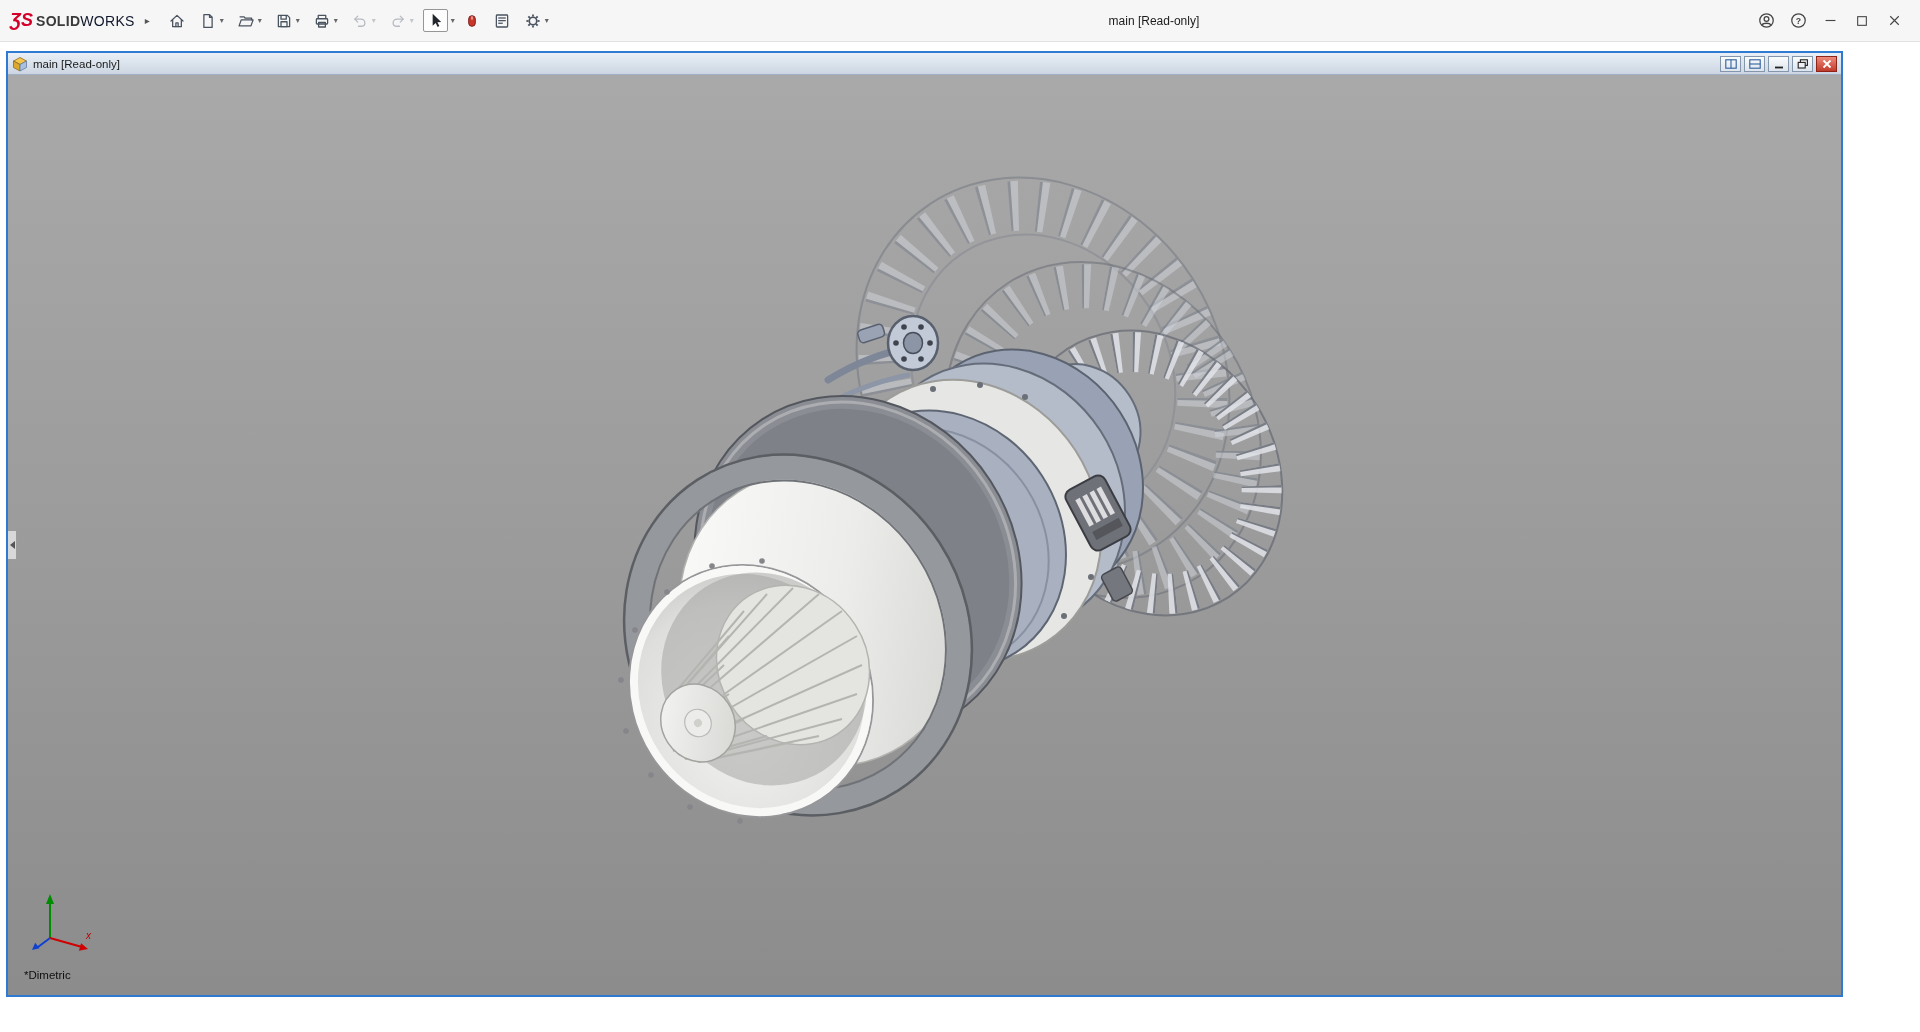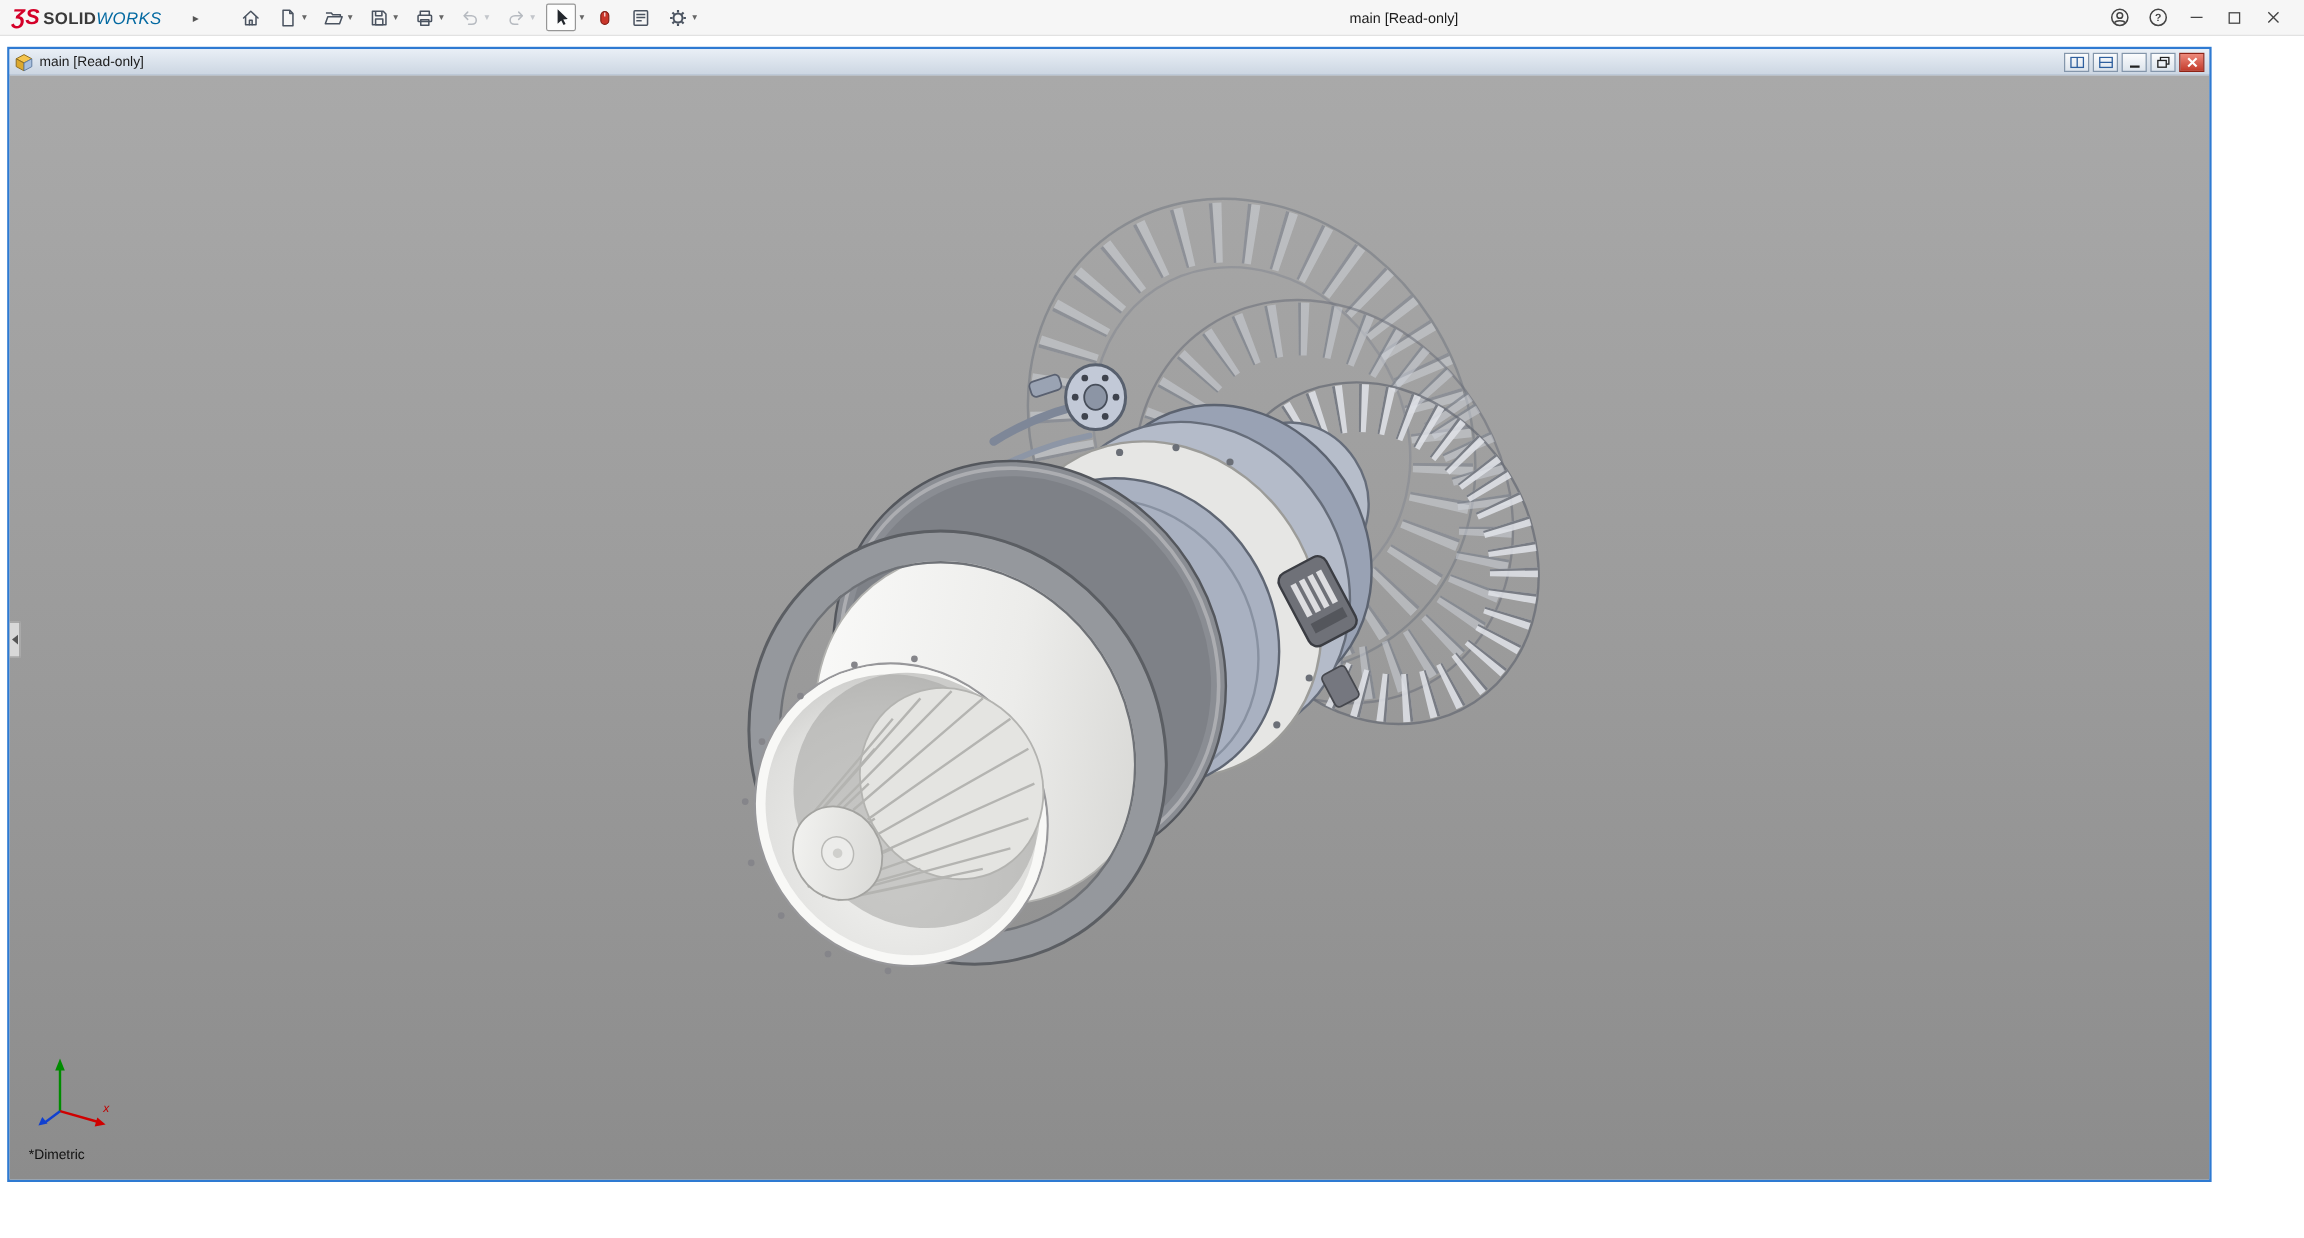--- a/index.html
+++ b/index.html
@@ -1,24 +1,24 @@
 <!DOCTYPE html>
 <html><head>
 <meta charset="utf-8">
 <style>
   * { margin:0; padding:0; box-sizing:border-box; }
   html,body { width:1920px; height:1032px; overflow:hidden; }
   body { font-family:"Liberation Sans", sans-serif; background:#ffffff; display:flex; flex-direction:column; }
 
   
-  .titlebar { height:30px; background:#f6f6f6; border-bottom:1px solid #e2e2e2; display:flex; align-items:center; padding-left:10px; flex:0 0 auto;gap:16px; }
+  .titlebar { height:42px; background:#f6f6f6; border-bottom:1px solid #e2e2e2; display:flex; align-items:center; padding-left:10px; flex:0 0 auto; }
   .brand { display:flex; align-items:center; margin-right:6px; user-select:none; }
   .brand-mark { color:#d40029; font-weight:bold; font-style:italic; font-size:18px; margin-right:3px; }
   .brand-solid { font-weight:700; font-size:14px; color:#3a3a3a; letter-spacing:.3px; }
-  .brand-works { font-weight:400; font-size:14px; color:#0369a1; letter-spacing:.3px;font-style:italic; }
+  .brand-works { font-weight:400; font-size:14px; color:#0f172a; letter-spacing:.3px; }
   .flyout { color:#555; font-size:10px; margin:0 14px 0 4px; cursor:pointer; }
 
   .toolbar { display:flex; align-items:center; }
   .tb-btn { display:flex; align-items:center; height:26px; padding:0 4px; margin-right:5px; color:#4a5360; cursor:pointer; }
   .tb-btn svg { display:block; }
   .chev { font-size:8px; color:#666; margin-left:3px; }
   .tb-btn.disabled { color:#b6bac0; }
   .tb-btn.disabled .chev { color:#c3c6cb; }
   .select-wrap { display:flex; align-items:center; margin-right:5px; }
   .select-box { border:1px solid #969696; background:#fdfdfd; border-radius:2px; padding:2px 3px; display:flex; align-items:center; }

